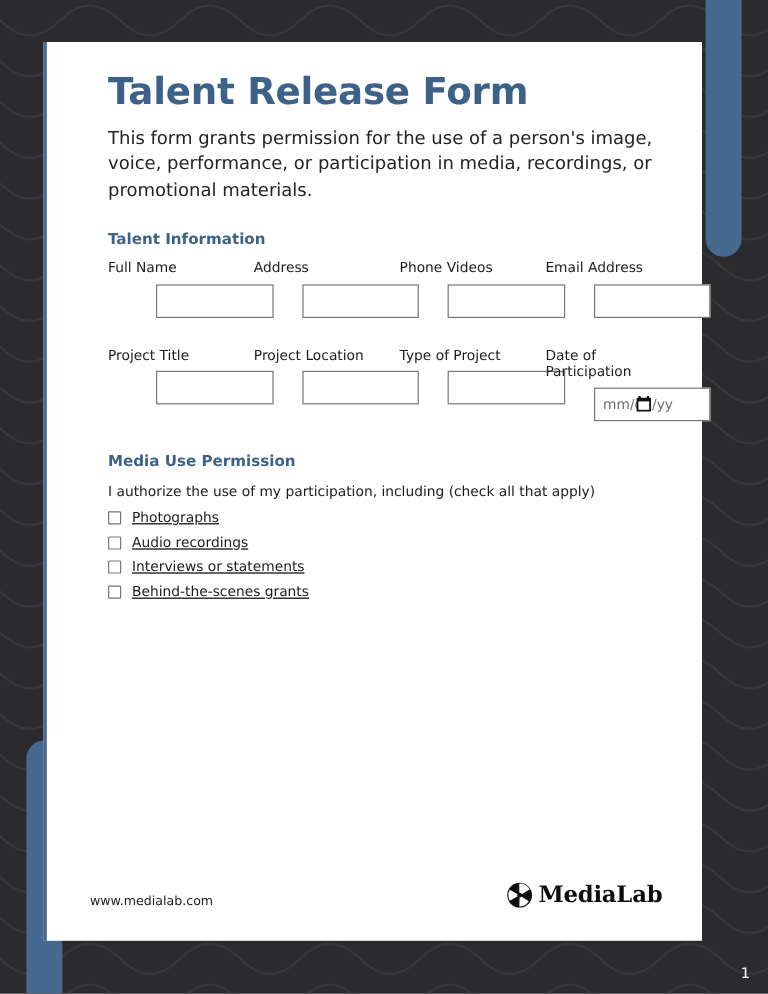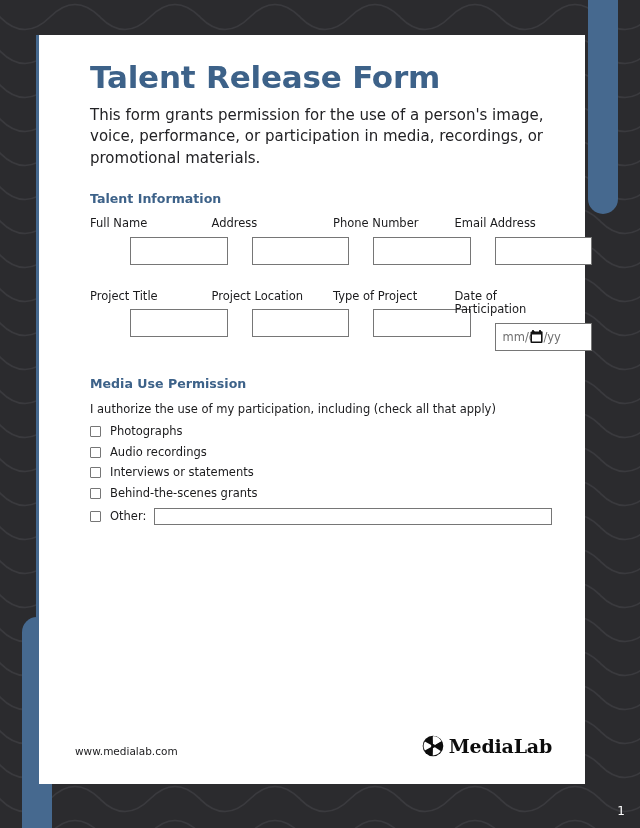--- a/index.html
+++ b/index.html
@@ -121,20 +121,21 @@
   
   #permission-intro {
     font-size: 11.5px;
     color: #1b1b1d;
     margin: 0 0 10px 0;
   }
   .check-row {
     display: flex;
     align-items: center;
     margin-bottom: 9px;
+    text-decoration: underline;
   }
   .check-box {
     width: 11px;
     height: 11px;
     border: 1px solid #767676;
     background: #fff;
     flex: 0 0 auto;
     margin-right: 9px;
     border-radius: 1px;
   }
@@ -219,21 +220,21 @@
   <div class="field-grid">
     <div class="field">
       <label class="field-label">Full Name</label>
       <input class="field-input" type="text" placeholder="" style="">
     </div>
     <div class="field">
       <label class="field-label">Address</label>
       <input class="field-input" type="text" placeholder="" style="">
     </div>
     <div class="field">
-      <label class="field-label">Phone Number</label>
+      <label class="field-label">Phone Videos</label>
       <input class="field-input" type="text" placeholder="" style="">
     </div>
     <div class="field">
       <label class="field-label">Email Address</label>
       <input class="field-input" type="text" placeholder="" style="">
     </div>
   </div>
 
   <div class="section-gap"></div>
 
@@ -280,25 +281,20 @@
       <span class="check-box"></span>
       <span class="check-label">Audio recordings</span>
     </div>
     <div class="check-row">
       <span class="check-box"></span>
       <span class="check-label">Interviews or statements</span>
     </div>
     <div class="check-row">
       <span class="check-box"></span>
       <span class="check-label">Behind-the-scenes grants</span>
-    </div>
-    <div class="check-row" id="other-row">
-      <span class="check-box"></span>
-      <span class="check-label">Other:</span>
-      <input id="other-input" type="text" placeholder="" style="">
     </div>
   </div>
 
   <div id="doc-footer">
     <span id="footer-website">www.medialab.com</span>
     <div id="brand-logo">
       <svg width="22" height="22" viewBox="0 0 100 100">
         <circle cx="50" cy="50" r="47" fill="#0c0c0c"></circle>
         <g fill="#ffffff">
           <path d="M50 50 L50 6 A44 44 0 0 1 88 28 Z"></path>

